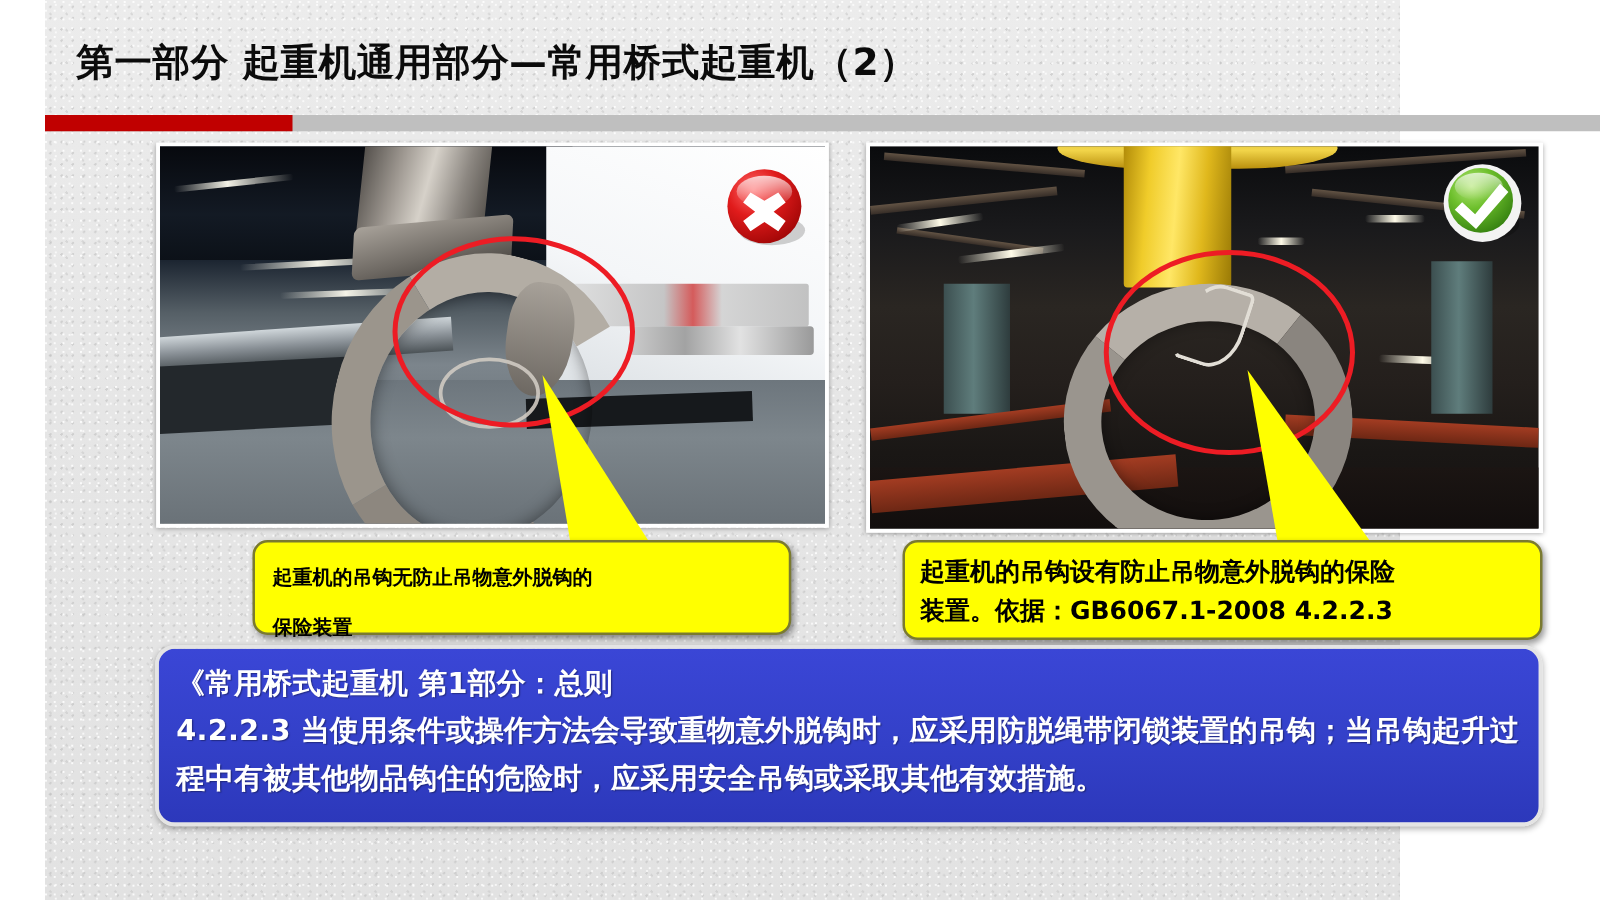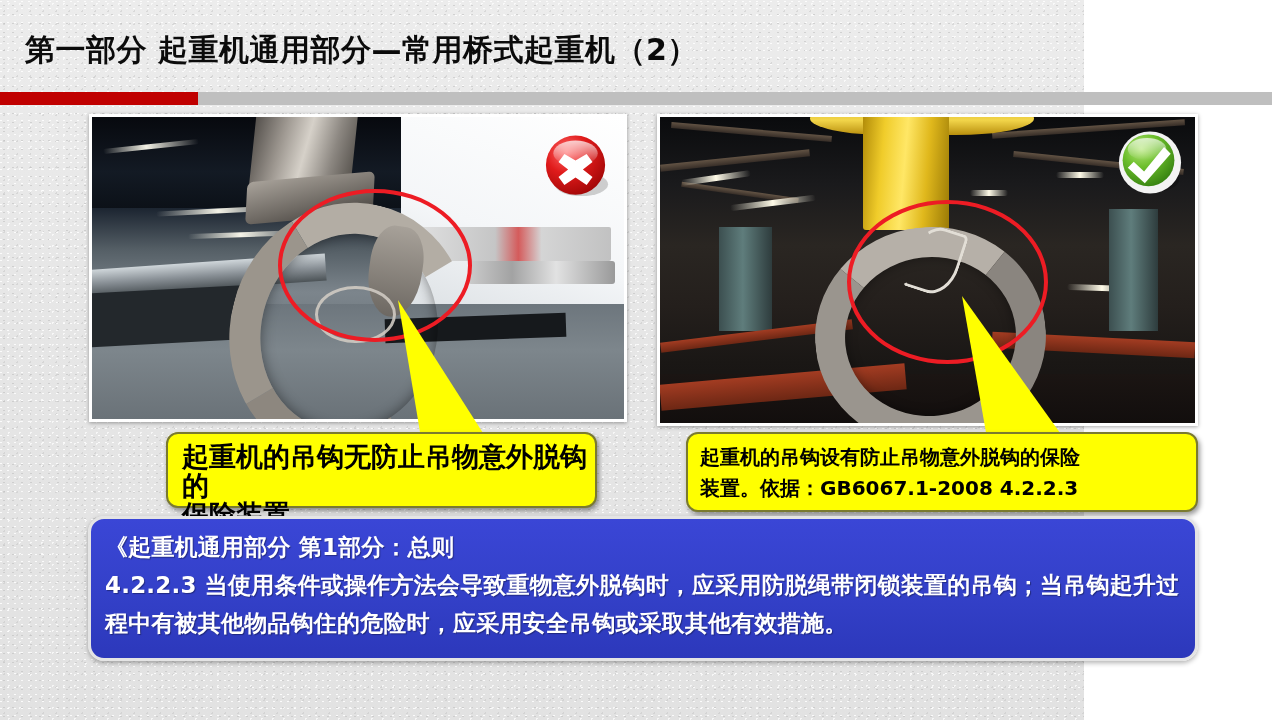--- a/index.html
+++ b/index.html
@@ -18,20 +18,21 @@
     width: 1084px;
     height: 720px;
     background-color: #e8e8e8;
     background-image:
       radial-gradient(circle at 13% 22%, rgba(255,255,255,0.85) 0 1px, transparent 1px),
       radial-gradient(circle at 47% 61%, rgba(188,188,188,0.55) 0 1px, transparent 1px),
       radial-gradient(circle at 78% 34%, rgba(255,255,255,0.7) 0 1px, transparent 1px),
       radial-gradient(circle at 33% 86%, rgba(196,196,196,0.5) 0 1px, transparent 1px),
       linear-gradient(180deg, #ececec 0%, #e6e6e6 45%, #e2e2e2 100%);
     background-size: 7px 7px, 9px 9px, 11px 11px, 13px 13px, 100% 100%;
+    margin-left: 36px;
   }
 
   
   #title-bar {
     position: absolute;
     left: 0; top: 0;
     width: 1280px; height: 96px;
   }
   #page-title {
     position: absolute;
@@ -272,22 +273,22 @@
     font-weight: bold;
     font-family: "DejaVu Sans", "Liberation Sans", sans-serif;
     white-space: pre-line;
   }
   #callout-left {
     left: 166px; top: 432px; width: 431px; height: 76px;
   }
   #callout-left .callout-text {
     position: absolute;
     left: 14px; top: 8px; right: 4px;
-    font-size: 27px;
-    line-height: 29px;
+    font-size: 16px;
+    line-height: 40px;
   }
   #callout-right {
     left: 686px; top: 432px; width: 512px; height: 80px;
   }
   #callout-right .callout-text {
     position: absolute;
     left: 12px; top: 8px; right: 6px;
     font-size: 20px;
     line-height: 31px;
   }
@@ -423,17 +424,17 @@
     <div class="callout-text">起重机的吊钩无防止吊物意外脱钩的
 保险装置</div>
   </div>
 
   <div class="callout" id="callout-right">
     <div class="callout-text">起重机的吊钩设有防止吊物意外脱钩的保险
 装置。依据：GB6067.1-2008  4.2.2.3</div>
   </div>
 
   <div id="regulation-box">
-    <div id="regulation-text">《起重机通用部分 第1部分：总则
+    <div id="regulation-text">《常用桥式起重机 第1部分：总则
  4.2.2.3 当使用条件或操作方法会导致重物意外脱钩时，应采用防脱绳带闭锁装置的吊钩；当吊钩起升过程中有被其他物品钩住的危险时，应采用安全吊钩或采取其他有效措施。</div>
   </div>
 
 </div>
 
 </body></html>

